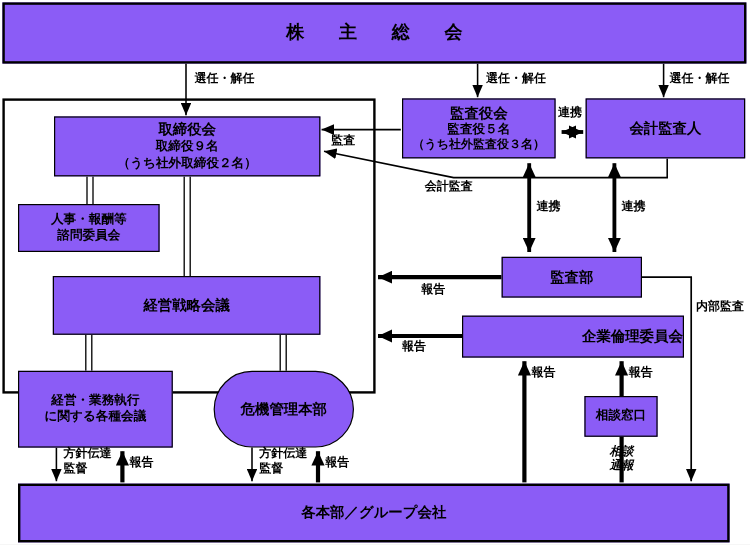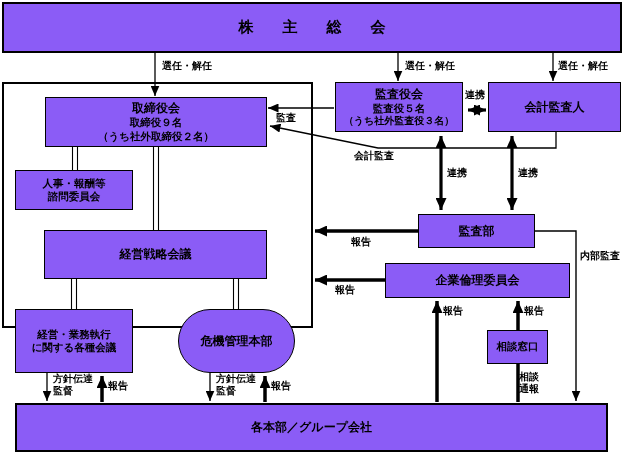--- a/index.html
+++ b/index.html
@@ -97,21 +97,21 @@
 
   <div class="box" style="left:15px;top:170px;width:118px;height:40px;">
     <div class="t11">人事・報酬等</div>
     <div class="t11">諮問委員会</div>
   </div>
 
   <div class="box" style="left:44px;top:230px;width:223px;height:49px;">
     <div class="t12">経営戦略会議</div>
   </div>
 
-  <div class="box" style="left:15px;top:309px;width:118px;height:64px;">
+  <div class="box" style="left:15px;top:309px;width:129px;height:64px;">
     <div class="t11">経営・業務執行</div>
     <div class="t11">に関する各種会議</div>
   </div>
 
   <div class="box" style="left:178px;top:309px;width:117px;height:64px;border-radius:32px;">
     <div class="t12">危機管理本部</div>
   </div>
 
   <div class="box" style="left:335px;top:82px;width:128px;height:50px;">
     <div class="t12">監査役会</div>
@@ -120,21 +120,21 @@
   </div>
 
   <div class="box" style="left:488px;top:82px;width:133px;height:50px;text-align:center;">
     <div class="t12">会計監査人</div>
   </div>
 
   <div class="box" style="left:418px;top:214px;width:117px;height:34px;">
     <div class="t12">監査部</div>
   </div>
 
-  <div class="box" style="left:385px;top:263px;width:185px;height:35px;">
+  <div class="box" style="left:385px;top:263px;width:185px;height:35px;align-items:flex-end;">
     <div class="t12">企業倫理委員会</div>
   </div>
 
   <div class="box" style="left:487px;top:330px;width:61px;height:34px;">
     <div class="t11">相談窓口</div>
   </div>
 
   <div class="box heavy" style="left:15px;top:403px;width:593px;height:49px;">
     <div class="t12">各本部／グループ会社</div>
   </div>
@@ -149,21 +149,21 @@
   <div class="lbl" style="left:447px;top:167px;">連携</div>
   <div class="lbl" style="left:518px;top:167px;">連携</div>
 
   <div class="lbl" style="left:351px;top:236px;">報告</div>
   <div class="lbl" style="left:335px;top:284px;">報告</div>
   <div class="lbl" style="left:580px;top:250px;">内部監査</div>
 
   <div class="lbl" style="left:443px;top:305px;">報告</div>
   <div class="lbl" style="left:524px;top:305px;">報告</div>
 
-  <div class="lbl" style="left:519px;top:371px;">
+  <div class="lbl" style="left:508px;top:371px;font-style:italic;">
     <div>相談</div>
     <div>通報</div>
   </div>
 
   <div class="lbl" style="left:53px;top:373px;">
     <div>方針伝達</div>
     <div>監督</div>
   </div>
   <div class="lbl" style="left:108px;top:380px;">報告</div>
 

